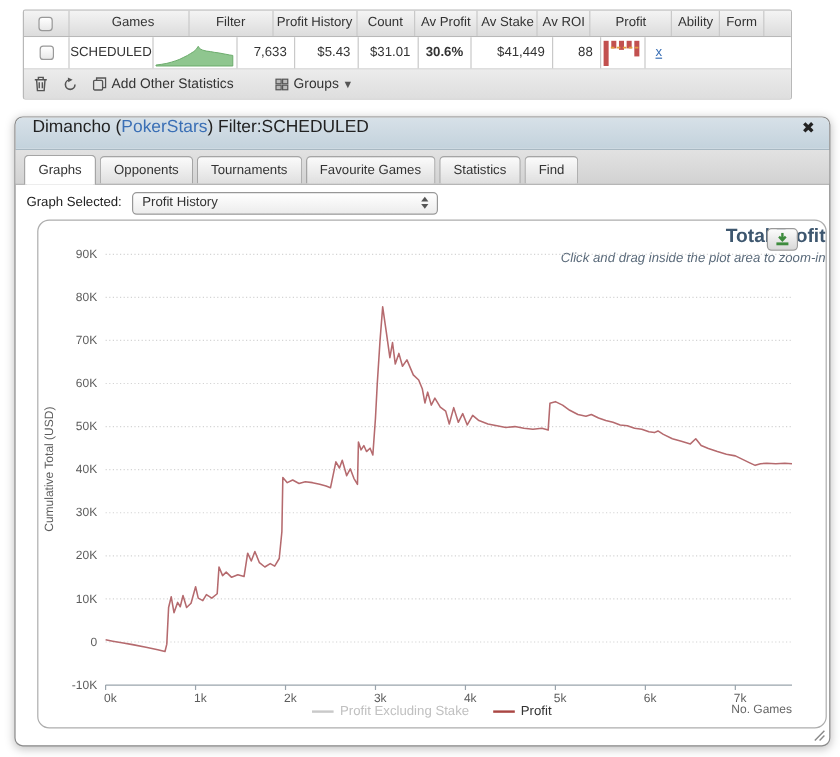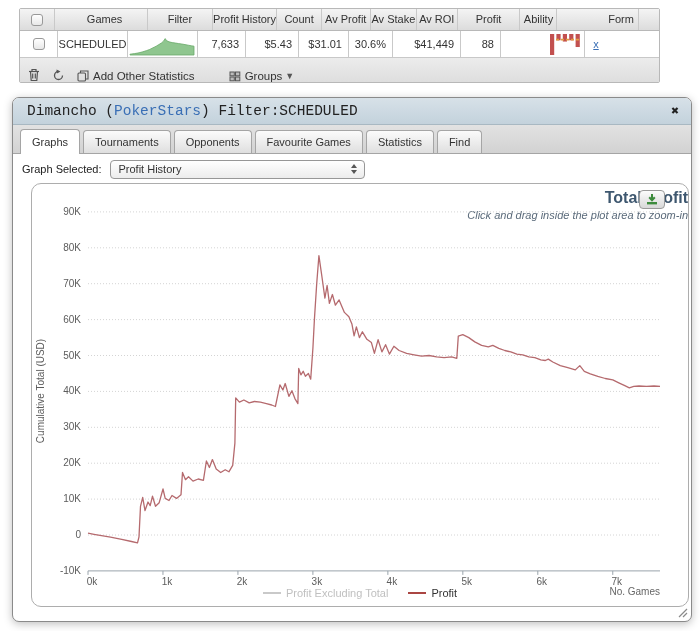--- a/index.html
+++ b/index.html
@@ -15,46 +15,46 @@
   .t-body { height:27px; background:#fff; border-bottom:1px solid #c8c8c8; }
   .cell { border-right:1px solid #c9c9c9; overflow:hidden; position:relative; }
   .cell:last-child { border-right:none; }
   .c-cb { width:38px; display:flex; align-items:center; justify-content:center; }
   .c-player { width:100px; text-align:left; padding-left:7px; }
   .c-filter { width:70px; }
   .c-ph { width:70px; }
   .c-count { width:48px; }
   .c-avprofit { width:53px; }
   .c-avstake { width:50px; }
-  .c-avroi { width:44px; }
+  .c-avroi { width:44px;font-weight:bold; }
   .c-profit { width:68px; }
   .c-ability { width:40px; }
-  .c-form { width:37px;margin-left:47px; }
+  .c-form { width:37px; }
   .c-x { width:22px; }
   .num { text-align:right; padding-right:6px; line-height:26px; }
   .mid { text-align:center; line-height:26px; }
   .checkbox { width:12px; height:12px; border:1px solid #999; border-radius:3px;
     background:linear-gradient(#fff,#e8e8e8); }
   .player-name { font-weight:bold; color:#1e56a0; font-size:11.5px; line-height:13px; margin-top:1px; }
   .player-site { color:#4a77b4; font-size:11px; line-height:12px; }
   .x-link { color:#3a6fb5; text-decoration:underline; font-size:11px; line-height:26px; text-align:center; display:block; }
   .t-toolbar { height:24px; background:linear-gradient(#ececec,#dedede);
-    display:flex; align-items:flex-end; padding-left:8px; font-size:11.5px; color:#333; }
+    display:flex; align-items:center; padding-left:8px; font-size:11.5px; color:#333; }
   .tool-icon { margin-right:12px; display:inline-flex; align-items:center; cursor:pointer; }
   .tool-label { margin-left:4px; }
   .groups-wrap { margin-left:22px; display:inline-flex; align-items:center; cursor:pointer; }
   .dd-arrow { font-size:9px; color:#555; margin-left:3px; }
 
   
   .dialog { position:absolute; left:12px; top:97px; width:680px; height:525px;
     border:1px solid #8a8a8a; border-radius:7px; background:#fff;
     box-shadow:0 2px 8px rgba(0,0,0,.25); }
   .dlg-header { height:27px; background:linear-gradient(#d7e1e8,#c3d2dc);
     border-radius:6px 6px 0 0; border-bottom:1px solid #a8b8c2;
-    display:flex; align-items:center; padding:0 10px 0 14px; font-size:14.5px; color:#222;font-family:Liberation Mono, monospace; }
+    display:flex; padding:0 10px 0 14px; font-size:14.5px; color:#222; }
   .dlg-title { flex:1; white-space:nowrap; }
   .dlg-title .site { color:#3a6fb5; }
   .dlg-close { font-size:13px; color:#222; cursor:pointer; line-height:1; padding:2px; }
   .tab-strip { height:29px; background:linear-gradient(#e2e2e2,#d2d2d2);
     border-bottom:1px solid #a5a5a5; display:flex; align-items:flex-end; padding-left:7px; }
   .tab { height:23px; line-height:22px; padding:0 11px; font-size:11px; color:#333;
     border:1px solid #a5a5a5; border-bottom:none; border-radius:4px 4px 0 0;
     background:linear-gradient(#fbfbfb,#dfdfdf); margin-right:3px; cursor:pointer; position:relative; }
   .tab.active { background:#fff; height:25px; line-height:24px; margin-bottom:-1px; }
   .gsel-row { height:30px; display:flex; align-items:center; padding-left:9px; font-size:11px; }
@@ -181,22 +181,22 @@
 <div class="dialog">
   <div class="dlg-header">
     <div class="dlg-title">
       <span>Dimancho (</span><span class="site">PokerStars</span><span>) Filter:SCHEDULED</span>
     </div>
     <span class="dlg-close">✖</span>
   </div>
 
   <div class="tab-strip">
     <div class="tab active">Graphs</div>
+    <div class="tab">Opponents</div>
     <div class="tab">Tournaments</div>
-    <div class="tab">Opponents</div>
     <div class="tab">Favourite Games</div>
     <div class="tab">Statistics</div>
     <div class="tab">Find</div>
   </div>
 
   <div class="gsel-row">
     <span class="gsel-label">Graph Selected:</span>
     <div class="gsel-select">
       <span>Profit History</span>
       <span class="stepper">
@@ -253,21 +253,21 @@
         <line x1="505.80340760157276" y1="386.9" x2="505.80340760157276" y2="390.9" stroke="#9aa4ac" stroke-width="1"></line>
         <text x="509.80340760157276" y="400.9" text-anchor="middle" font-size="10" fill="#5c5c5c">6k</text>
         <line x1="580.7706422018349" y1="386.9" x2="580.7706422018349" y2="390.9" stroke="#9aa4ac" stroke-width="1"></line>
         <text x="584.7706422018349" y="400.9" text-anchor="middle" font-size="10" fill="#5c5c5c">7k</text>
         <text x="12" y="207" font-size="10" fill="#5c5c5c" text-anchor="middle" transform="rotate(-90 12 207)">Cumulative Total (USD)</text>
         <polyline points="56.0,349.2 62.0,350.3 69.5,351.7 78.5,353.2 89.7,355.3 99.5,357.5 105.5,358.9 107.0,352.8 108.5,322.3 110.7,313.3 113.0,326.6 116.0,318.0 118.2,321.6 120.5,312.2 123.5,322.3 127.2,318.7 131.0,305.0 133.2,314.4 137.0,316.5 140.0,311.5 144.5,314.4 149.0,310.8 150.5,288.5 153.5,295.7 156.5,292.8 161.0,297.1 166.2,295.0 171.4,296.4 174.4,277.0 177.4,283.5 180.4,275.6 184.2,284.9 188.7,288.5 193.2,285.7 196.9,287.8 200.7,281.4 202.9,259.1 203.7,213.9 207.4,218.2 211.9,216.0 217.2,218.9 222.4,217.5 228.4,218.2 234.4,219.6 239.7,221.0 243.4,222.5 247.9,200.9 250.9,206.0 253.2,199.5 256.9,212.4 259.9,206.7 262.9,214.6 265.9,219.6 266.7,184.4 268.9,190.9 271.2,187.3 273.4,192.3 276.4,189.5 278.7,195.2 280.9,164.3 282.4,135.6 284.7,99.7 286.9,71.7 289.9,92.5 292.9,114.1 295.1,101.5 297.4,119.4 300.4,110.5 303.4,121.2 307.1,115.9 312.4,128.4 316.9,132.7 319.9,139.9 322.1,151.8 324.4,142.8 327.4,153.6 330.4,147.8 334.9,155.3 339.4,158.6 342.4,169.3 346.1,155.7 349.9,167.9 353.6,160.7 357.4,170.1 361.9,162.2 367.1,166.5 374.6,169.3 382.1,170.8 389.6,172.2 397.1,171.5 404.6,172.9 412.1,173.7 419.6,172.9 424.8,174.4 426.3,152.1 430.8,150.7 436.8,153.6 442.8,157.9 449.6,161.4 456.3,162.9 460.8,161.4 466.8,164.3 472.8,166.5 478.8,167.9 484.8,170.1 490.8,170.8 496.8,172.9 502.8,173.7 508.8,175.8 513.3,176.5 516.3,175.1 520.8,178.0 528.3,181.6 535.8,183.7 543.3,185.9 547.8,181.6 552.3,187.3 558.3,189.8 565.8,192.3 573.3,194.5 580.8,195.9 586.8,198.8 592.8,201.7 597.3,203.8 601.8,202.4 607.0,202.0 614.5,202.4 622.0,202.0 628.0,202.4" fill="none" stroke="#b56a6e" stroke-width="1.3" stroke-linejoin="round"></polyline>
       </svg>
     <div class="legend">
       <div class="legend-item">
         <span class="legend-swatch" id="swatch-0" style="background: rgb(201, 201, 201);"></span>
-        <span id="legend-text-0" style="color: rgb(192, 192, 192);">Profit Excluding Total</span>
+        <span id="legend-text-0" style="color: rgb(192, 192, 192);">Profit Excluding Stake</span>
       </div>
       <div class="legend-item">
         <span class="legend-swatch" id="swatch-1" style="background: rgb(170, 70, 67);"></span>
         <span id="legend-text-1" style="color: rgb(51, 51, 51);">Profit</span>
       </div>
     </div>
     <div class="xlabel">No. Games</div>
   </div>
 
   <svg class="resize-handle" width="11" height="11" viewBox="0 0 11 11">

